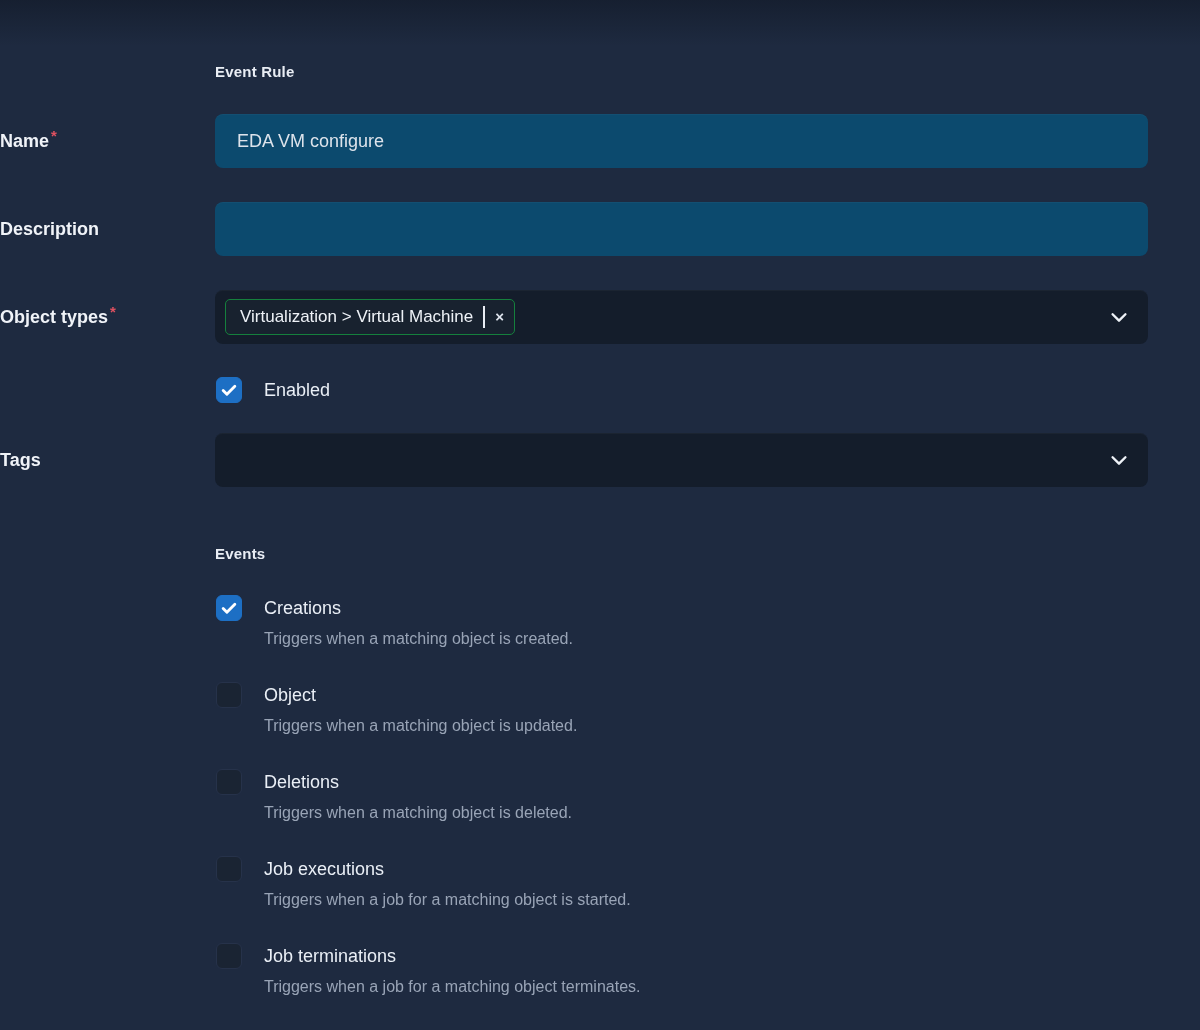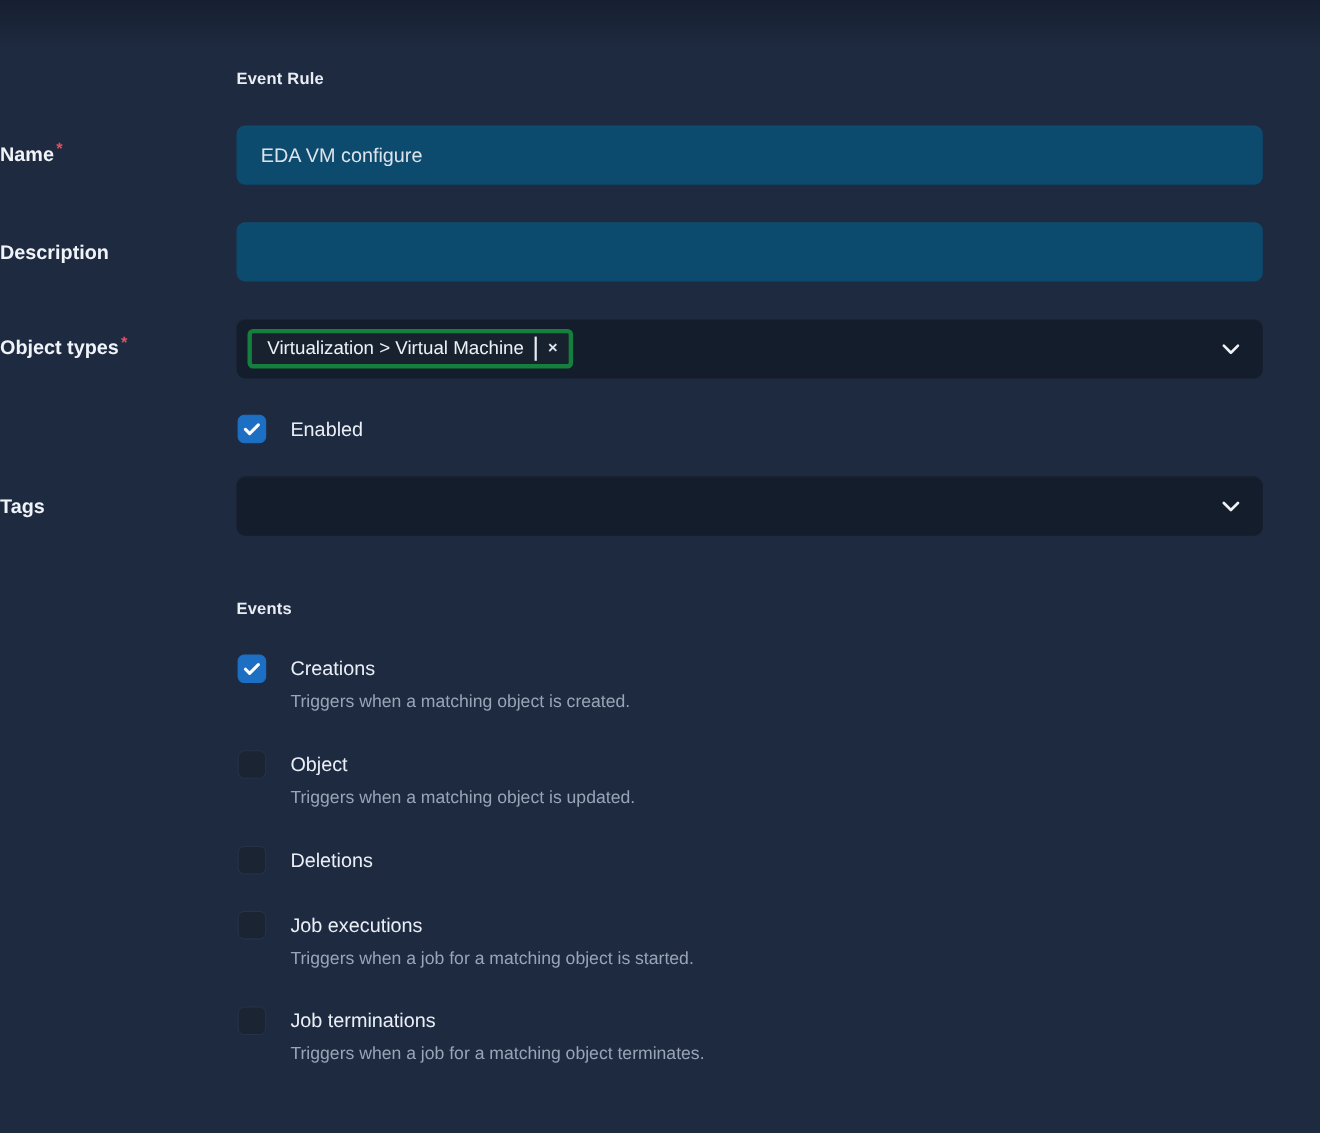--- a/index.html
+++ b/index.html
@@ -85,21 +85,21 @@
     box-shadow: 0 1px 0 rgba(255,255,255,0.03) inset;
   }
   .select .spacer { flex: 1; }
   .chevron { width: 22px; height: 22px; flex: none; }
 
   .tag {
     display: flex;
     align-items: center;
     height: 36px;
     background: #18222f;
-    border: 4px solid #15803d;
+    border: 1px solid #15803d;
     border-radius: 5px;
     padding: 0 10px 0 14px;
     gap: 10px;
   }
   .tag-text {
     color: #eef2f7;
     font-size: 17px;
     line-height: 20px;
     white-space: nowrap;
   }
@@ -241,20 +241,21 @@
     <div class="event-help">Triggers when a matching object is updated.</div>
   </div>
 
   <div class="event-item">
     <div class="check-row">
       <div class="checkbox">
         
       </div>
       <div class="check-label">Deletions</div>
     </div>
+    <div class="event-help">Triggers when a matching object is deleted.</div>
   </div>
 
   <div class="event-item">
     <div class="check-row">
       <div class="checkbox">
         
       </div>
       <div class="check-label">Job executions</div>
     </div>
     <div class="event-help">Triggers when a job for a matching object is started.</div>

